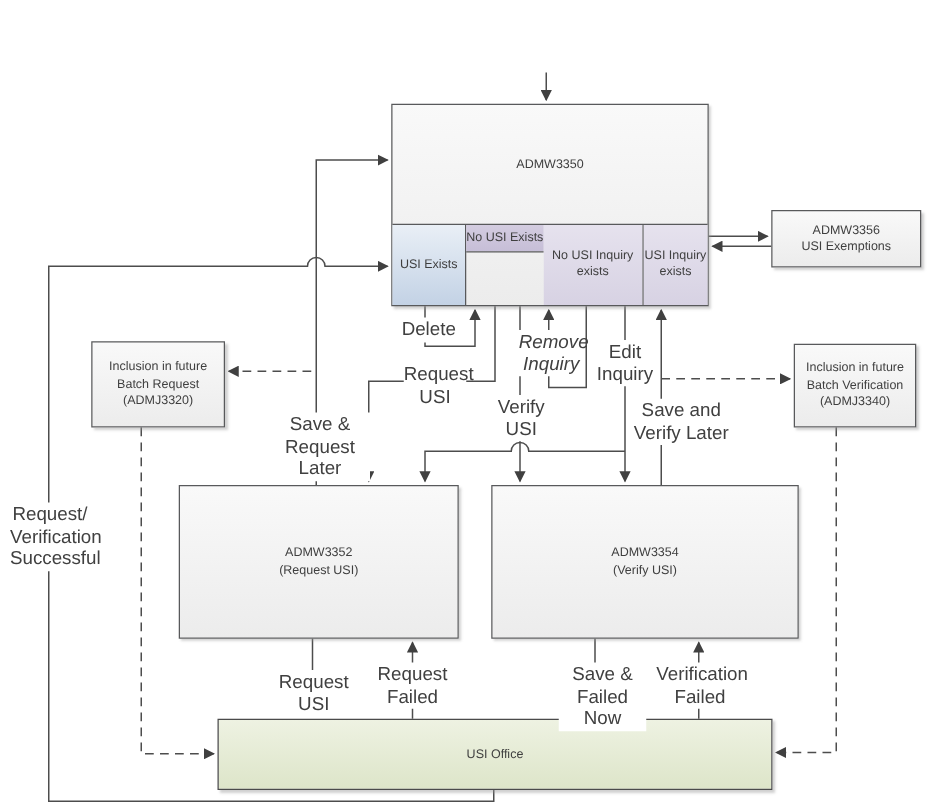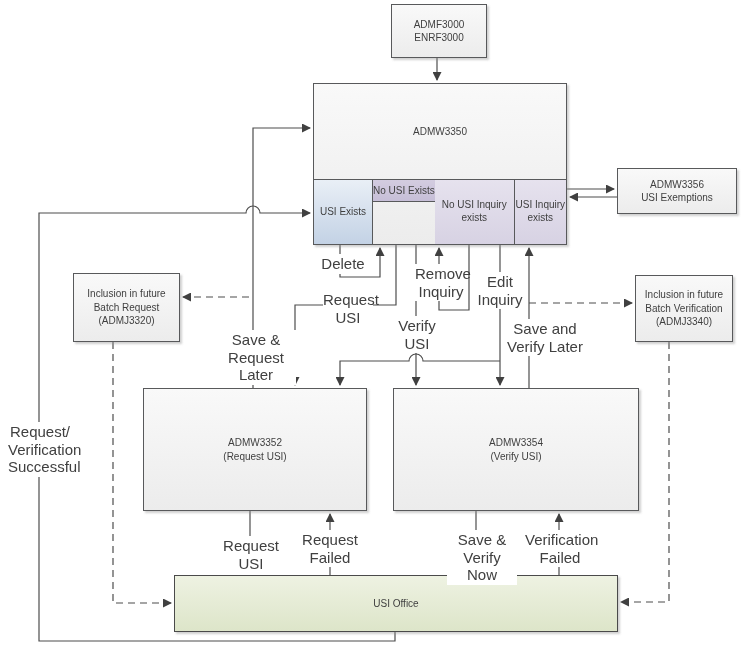--- a/index.html
+++ b/index.html
@@ -74,24 +74,20 @@
       <path d="M559,575 L559,514" marker-end="url(#arr)"></path>
     </g>
     <g fill="none" stroke="#4d4d4d" stroke-width="1.2" stroke-dasharray="7,5">
       <path d="M249,297 L183,297" marker-end="url(#arr)"></path>
       <path d="M529,303 L632,303" marker-end="url(#arr)"></path>
       <path d="M113,342 L113,603 L171,603" marker-end="url(#arr)"></path>
       <path d="M669,342 L669,602 L621,602" marker-end="url(#arr)"></path>
     </g>
   </svg>
 
-  <div class="box" style="left:391px;top:4px;width:96px;height:54px;">
-    <span class="bl">ADMF3000</span>
-    <span class="bl">ENRF3000</span>
-  </div>
 
   <div class="box main-box" style="left:313px;top:83px;width:254px;height:162px;align-items:center;">
     <div class="main-title">
       <span>ADMW3350</span>
     </div>
     <div class="strip">
       <div class="sec-usi-exists">
         <span>USI Exists</span>
       </div>
       <div class="sec-right">
@@ -141,53 +137,53 @@
     <span>USI Office</span>
   </div>
 
   <div class="elabel" style="left:320px;top:254px;width:46px;">
     <span class="bl">Delete</span>
   </div>
   <div class="elabel" style="left:323px;top:290px;width:50px;">
     <span class="bl">Request</span>
     <span class="bl">USI</span>
   </div>
-  <div class="elabel" style="left:415px;top:264px;width:52px;">
+  <div class="elabel" style="left:415px;top:264px;width:52px;font-style:italic;">
     <span class="bl">Remove</span>
     <span class="bl">Inquiry</span>
   </div>
   <div class="elabel" style="left:477px;top:272px;width:46px;">
     <span class="bl">Edit</span>
     <span class="bl">Inquiry</span>
   </div>
   <div class="elabel" style="left:387px;top:316px;width:60px;">
     <span class="bl">Verify USI</span>
   </div>
   <div class="elabel" style="left:216px;top:330px;width:80px;">
     <span class="bl">Save &amp;</span>
     <span class="bl">Request Later</span>
   </div>
   <div class="elabel" style="left:505px;top:319px;width:80px;">
     <span class="bl">Save and</span>
     <span class="bl">Verify Later</span>
   </div>
-  <div class="elabel" style="left:8px;top:422px;width:64px;">
+  <div class="elabel" style="left:8px;top:402px;width:64px;">
     <span class="bl">Request/</span>
     <span class="bl">Verification</span>
     <span class="bl">Successful</span>
   </div>
   <div class="elabel" style="left:221px;top:536px;width:60px;">
     <span class="bl">Request USI</span>
   </div>
   <div class="elabel" style="left:302px;top:530px;width:56px;">
     <span class="bl">Request</span>
     <span class="bl">Failed</span>
   </div>
   <div class="elabel" style="left:447px;top:530px;width:70px;">
     <span class="bl">Save &amp;</span>
-    <span class="bl">Verify Now</span>
+    <span class="bl">Failed Now</span>
   </div>
   <div class="elabel" style="left:525px;top:530px;width:70px;">
     <span class="bl">Verification</span>
     <span class="bl">Failed</span>
   </div>
 
 </div>
 
 </body></html>

